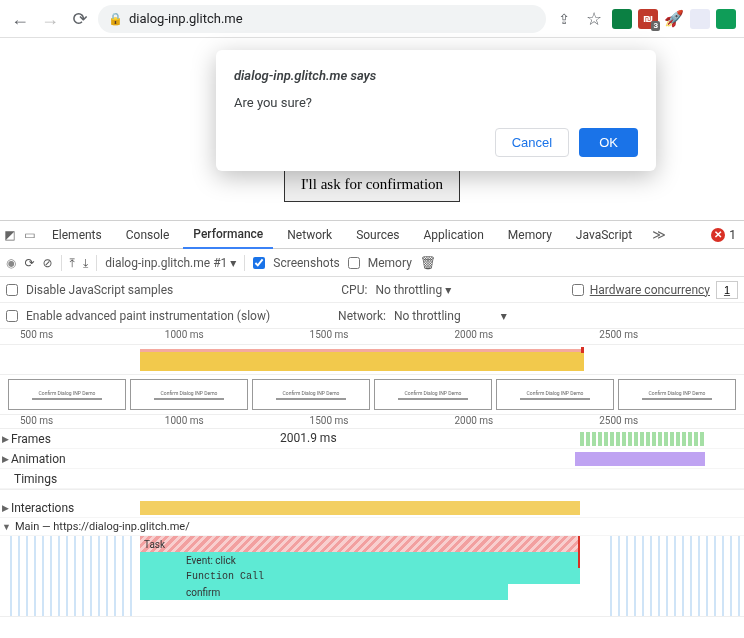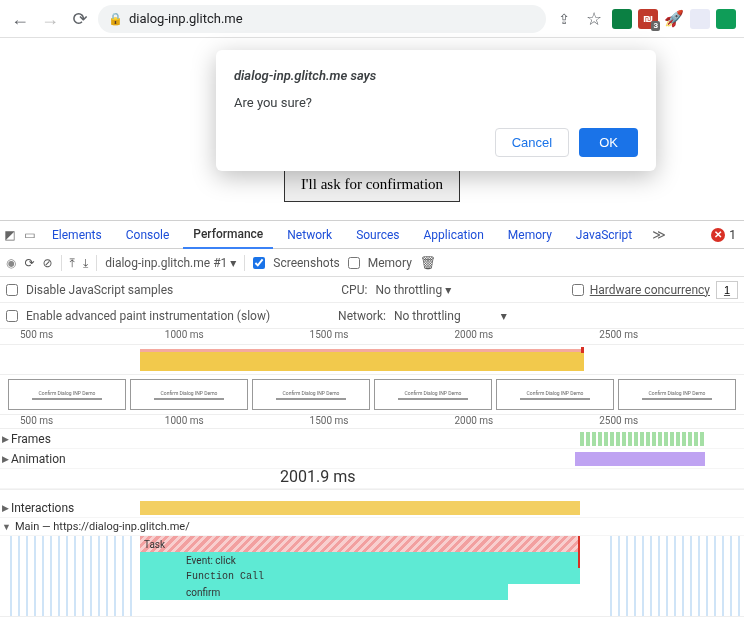--- a/index.html
+++ b/index.html
@@ -27,21 +27,21 @@
   .dialog-title{font-weight:600; margin-bottom:12px;font-style:italic;}
   .dialog-msg{margin-bottom:18px;}
   .dialog-actions{display:flex; justify-content:flex-end; gap:10px;}
   .btn-cancel{border:1px solid #dadce0; background:#fff; color:#1a73e8; padding:6px 16px; border-radius:4px; font-size:13px;}
   .btn-ok{border:none; background:#1a73e8; color:#fff; padding:6px 20px; border-radius:4px; font-size:13px; font-weight:500;}
 
   
   .devtools { border-top:1px solid #d0d0d0; font-size:12px; }
   .dt-tabs { display:flex; align-items:center; height:28px; border-bottom:1px solid #d0d0d0; padding-left:2px; gap:4px;}
   .dt-handle{width:16px; display:flex; justify-content:center; color:#666;}
-  .dt-tab{padding:0 10px; height:28px; display:flex; align-items:center; color:#1d4ed8; cursor:pointer;}
+  .dt-tab{padding:0 10px; height:28px; display:flex; align-items:center; color:#404040; cursor:pointer;}
   .dt-tab.active{color:#333; border-bottom:2px solid #3b82f6; font-weight:500;}
   .dt-expand{padding:0 6px; color:#666; font-size:13px;}
   .dt-err{margin-left:auto; display:flex; align-items:center; gap:4px; padding-right:8px;}
   .dt-err-circle{width:14px;height:14px;border-radius:50%;background:#d93025;color:#fff;display:flex;align-items:center;justify-content:center;font-size:10px;font-weight:bold;}
 
   .dt-toolbar{display:flex; align-items:center; height:28px; border-bottom:1px solid #ddd; padding:0 6px; gap:8px; color:#555; font-size:12px;}
   .dt-toolbar .sep{width:1px;height:16px;background:#ddd;}
   .dt-dropdown{color:#555;}
   .chk{width:12px;height:12px; accent-color:#1a73e8;}
   .trash{font-size:13px;}
@@ -217,34 +217,37 @@
     <span>2500 ms</span>
   </div>
 
   <div class="tracks">
     <div class="track">
       <div class="track-label">
           <span class="tri">▶</span>
           <span>Frames</span>
         </div>
       <div class="track-area">
-        <span style="position:absolute;left:140px;top:2px;font-size:16px;margin-top:36px;">2001.9 ms</span>
+        <span style="position:absolute;left:140px;top:2px;font-size:12px;">2001.9 ms</span>
         <div class="green-blocks" style="left:440px;width:125px;"></div>
       </div>
     </div>
     <div class="track">
       <div class="track-label">
           <span class="tri">▶</span>
           <span>Animation</span>
         </div>
       <div class="track-area">
           <div class="anim-bar purple-bar" style="left:435px;width:130px;"></div>
         </div>
     </div>
     <div class="track">
+      <div class="track-label" style="padding-left:14px;">
+          <span>Timings</span>
+        </div>
       <div class="track-area"></div>
     </div>
   </div>
   <div style="height:8px;"></div>
   <div class="tracks">
     <div class="track">
       <div class="track-label">
           <span class="tri">▶</span>
           <span>Interactions</span>
         </div>

